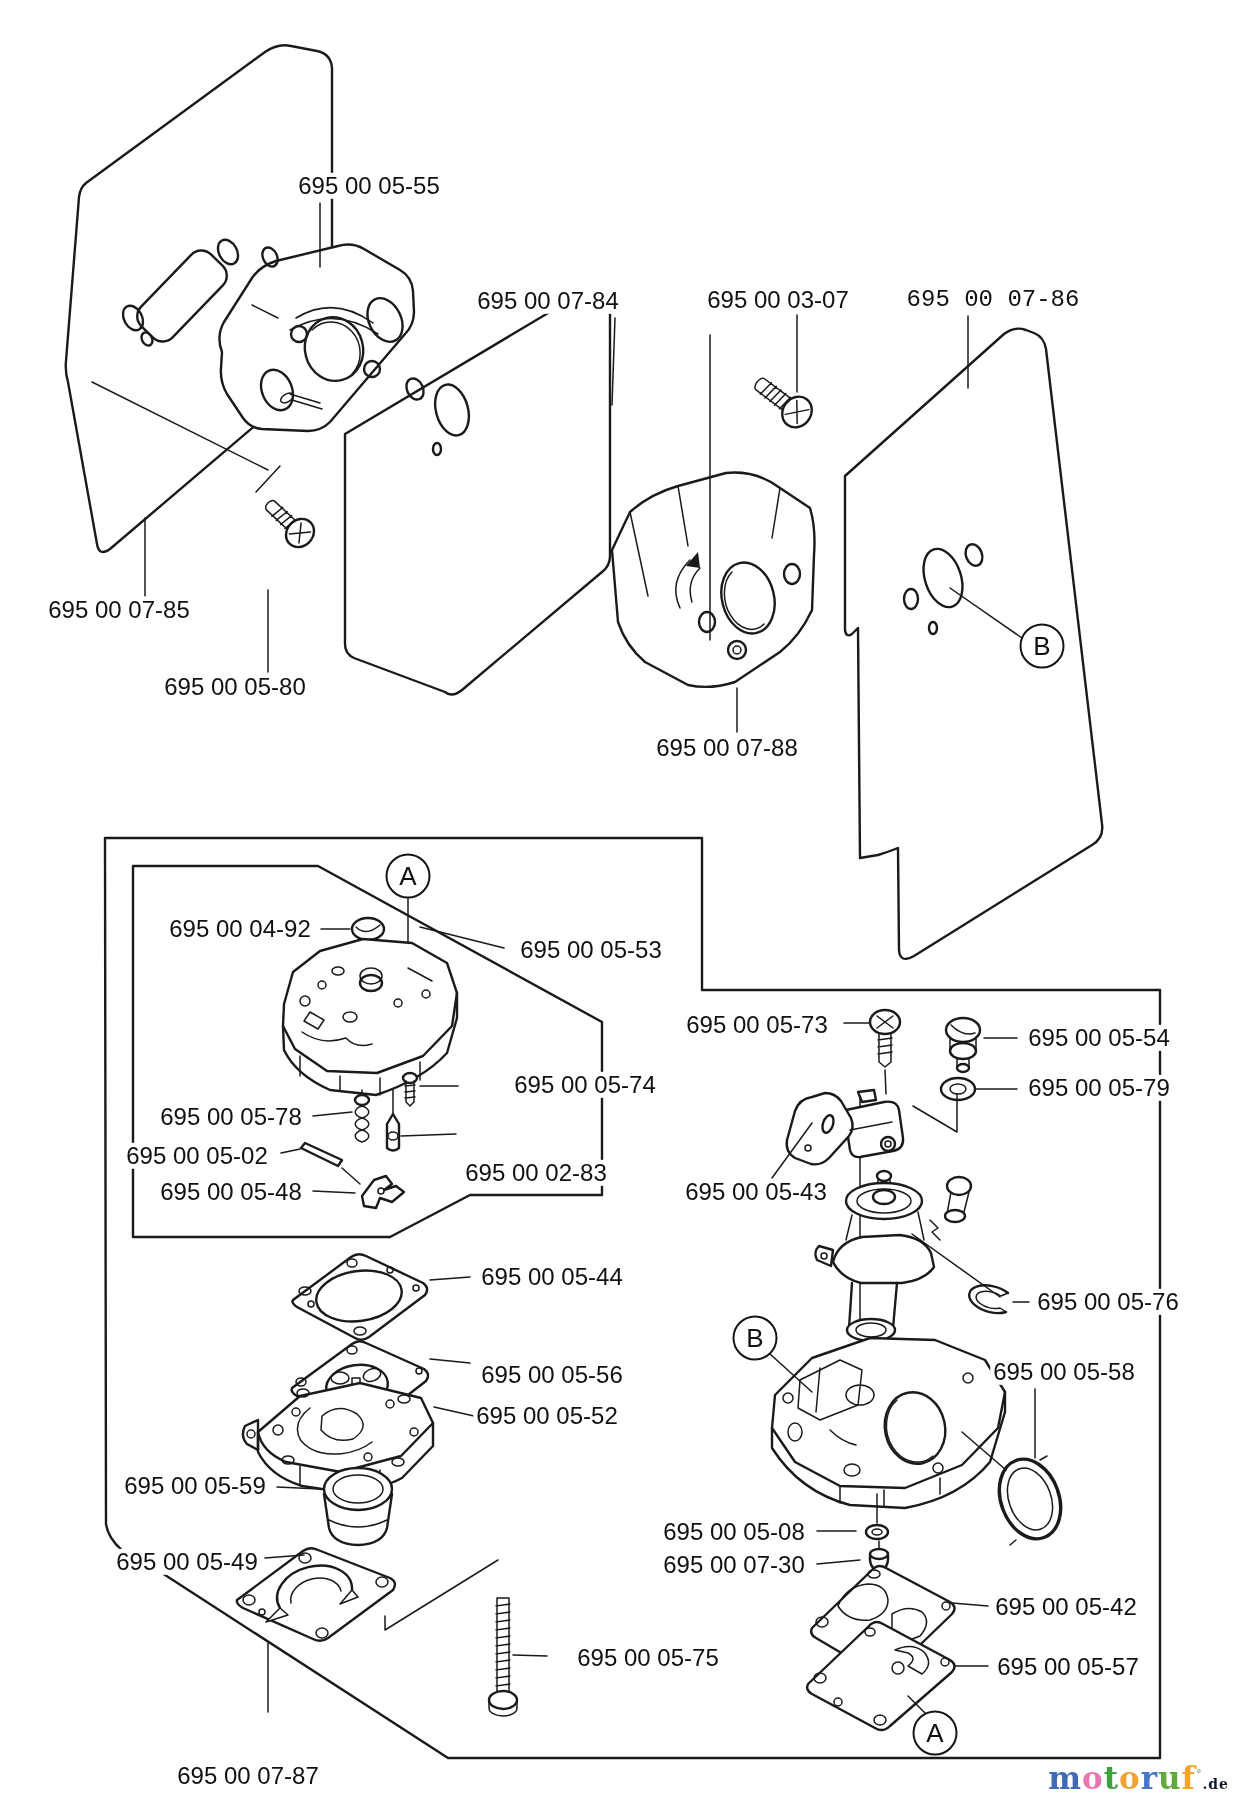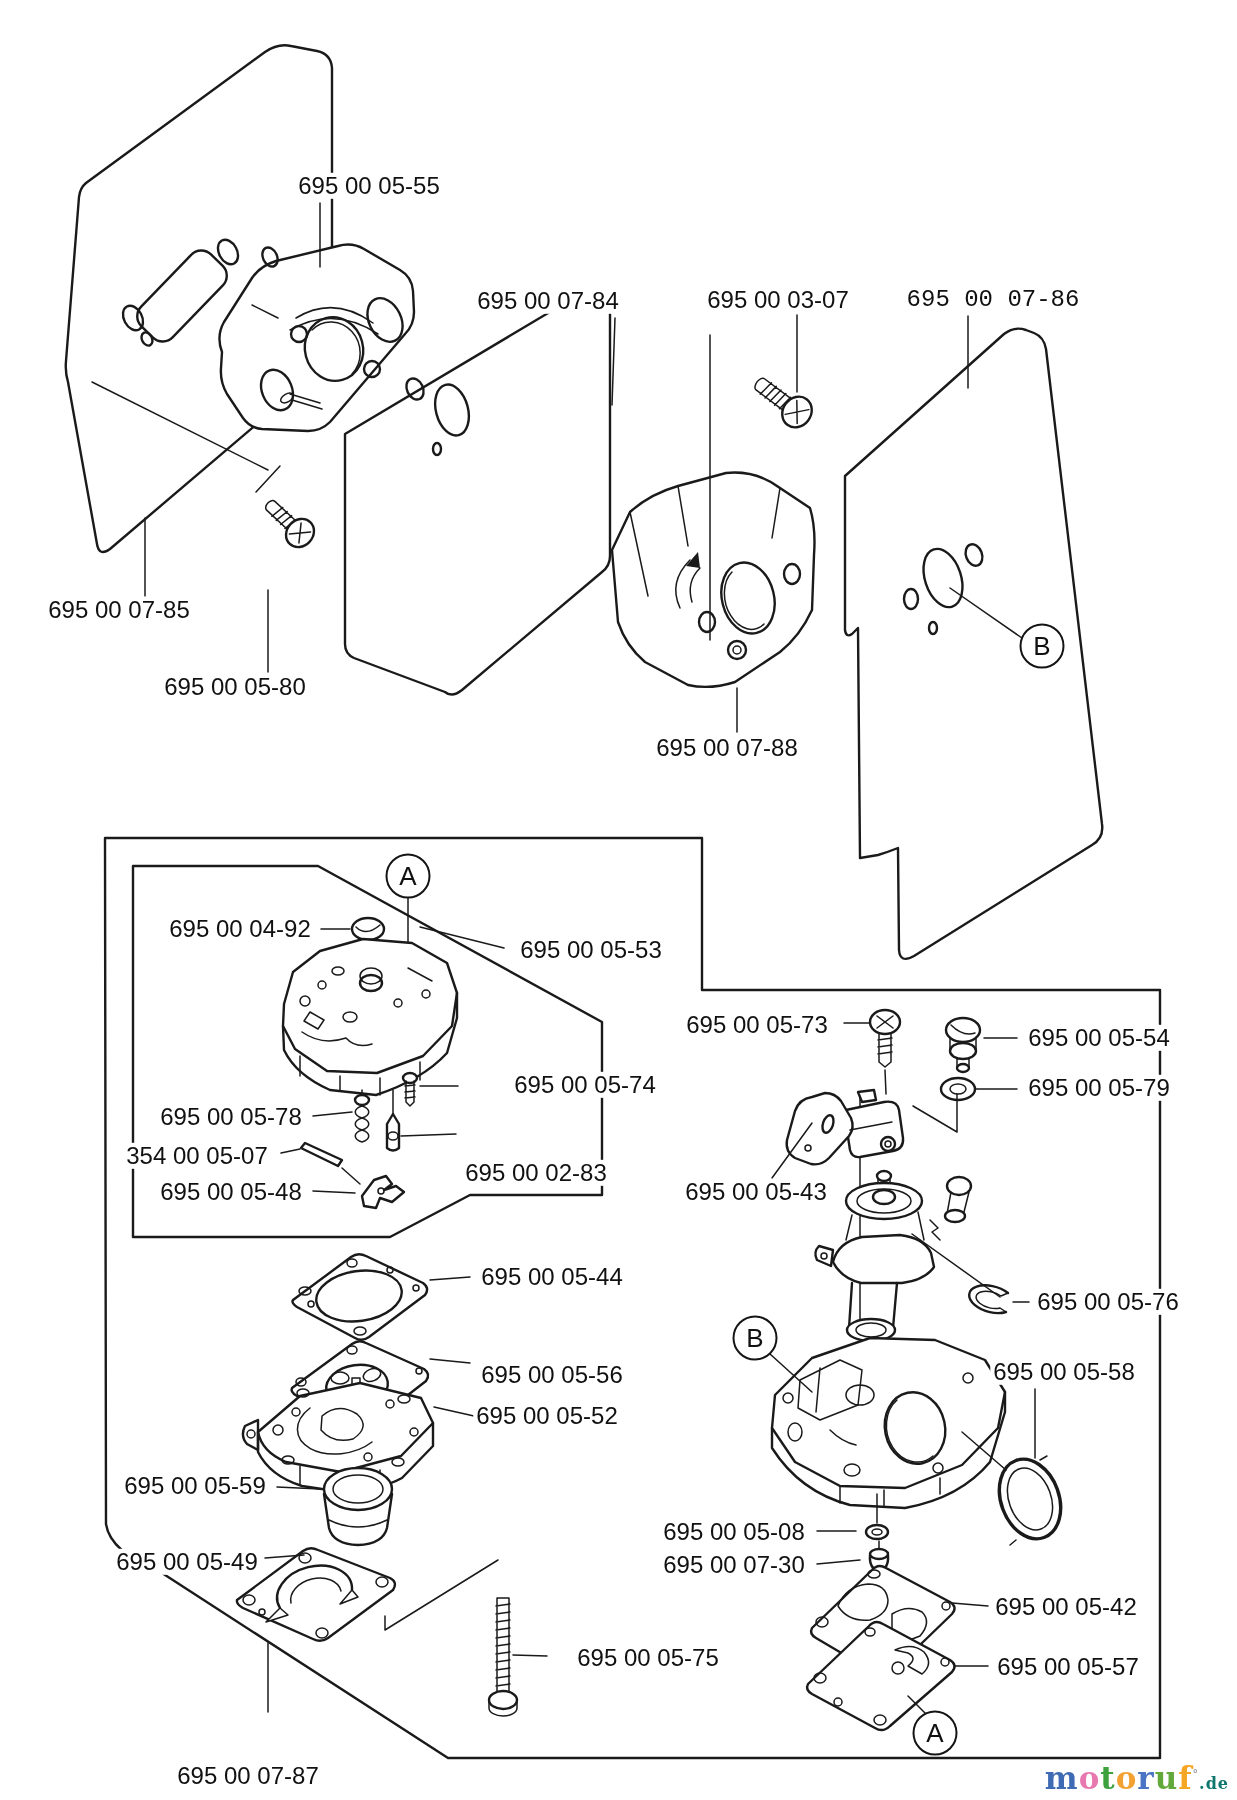--- a/index.html
+++ b/index.html
@@ -10,21 +10,21 @@
   .pt{fill:#ffffff;stroke:#1a1a1a;stroke-width:2.4;stroke-linejoin:round;stroke-linecap:round;}
   .thin{stroke-width:1.5;}
   .thick{stroke-width:3.4;}
   .part-label{position:absolute;transform:translate(-50%,-50%);white-space:nowrap;
       font-size:24px;color:#111;background:#fff;padding:0 3px;line-height:1.1;}
   .callout{position:absolute;width:41px;height:41px;border:2.6px solid #141414;border-radius:50%;
       background:#fff;display:flex;align-items:center;justify-content:center;
       font-size:26px;color:#111;transform:translate(-50%,-50%);}
   #watermark{position:absolute;right:8px;bottom:4px;font-family:"DejaVu Serif",serif;
       font-weight:bold;font-size:31px;letter-spacing:1px;}
-  #watermark .wm-suffix{font-size:16px;font-weight:bold;color:#0f766e;}
+  #watermark .wm-suffix{font-size:14px;font-weight:bold;color:#0f172a;}
   #watermark .wm-mark{font-size:11px;color:#999;vertical-align:super;}
 </style>
 </head>
 <body>
 
 <div id="page">
 
 <svg id="drawing" width="1237" height="1800" viewBox="0 0 1237 1800">
 
   <g>
@@ -385,21 +385,21 @@
       <div class="part-label" style="left: 778px; top: 300px;">695 00 03-07</div>
       <div class="part-label" style="left: 993px; top: 300px; font-family: Liberation Mono, monospace;">695 00 07-86</div>
       <div class="part-label" style="left: 119px; top: 610px;">695 00 07-85</div>
       <div class="part-label" style="left: 235px; top: 687px;">695 00 05-80</div>
       <div class="part-label" style="left: 727px; top: 748px;">695 00 07-88</div>
       <div class="part-label" style="left: 240px; top: 929px;">695 00 04-92</div>
       <div class="part-label" style="left: 591px; top: 950px;">695 00 05-53</div>
       <div class="part-label" style="left: 537px; top: 1085px; margin-left: 48px;">695 00 05-74</div>
       <div class="part-label" style="left: 231px; top: 1117px;">695 00 05-78</div>
       <div class="part-label" style="left: 536px; top: 1133px; margin-top: 40px;">695 00 02-83</div>
-      <div class="part-label" style="left: 197px; top: 1156px;">354 00 05-07</div>
+      <div class="part-label" style="left: 197px; top: 1156px;">695 00 05-02</div>
       <div class="part-label" style="left: 231px; top: 1192px;">695 00 05-48</div>
       <div class="part-label" style="left: 552px; top: 1277px;">695 00 05-44</div>
       <div class="part-label" style="left: 552px; top: 1364px; margin-top: 11px;">695 00 05-56</div>
       <div class="part-label" style="left: 547px; top: 1416px;">695 00 05-52</div>
       <div class="part-label" style="left: 195px; top: 1486px;">695 00 05-59</div>
       <div class="part-label" style="left: 187px; top: 1562px;">695 00 05-49</div>
       <div class="part-label" style="left: 648px; top: 1658px;">695 00 05-75</div>
       <div class="part-label" style="left: 248px; top: 1776px;">695 00 07-87</div>
       <div class="part-label" style="left: 757px; top: 1025px;">695 00 05-73</div>
       <div class="part-label" style="left: 1099px; top: 1038px;">695 00 05-54</div>

